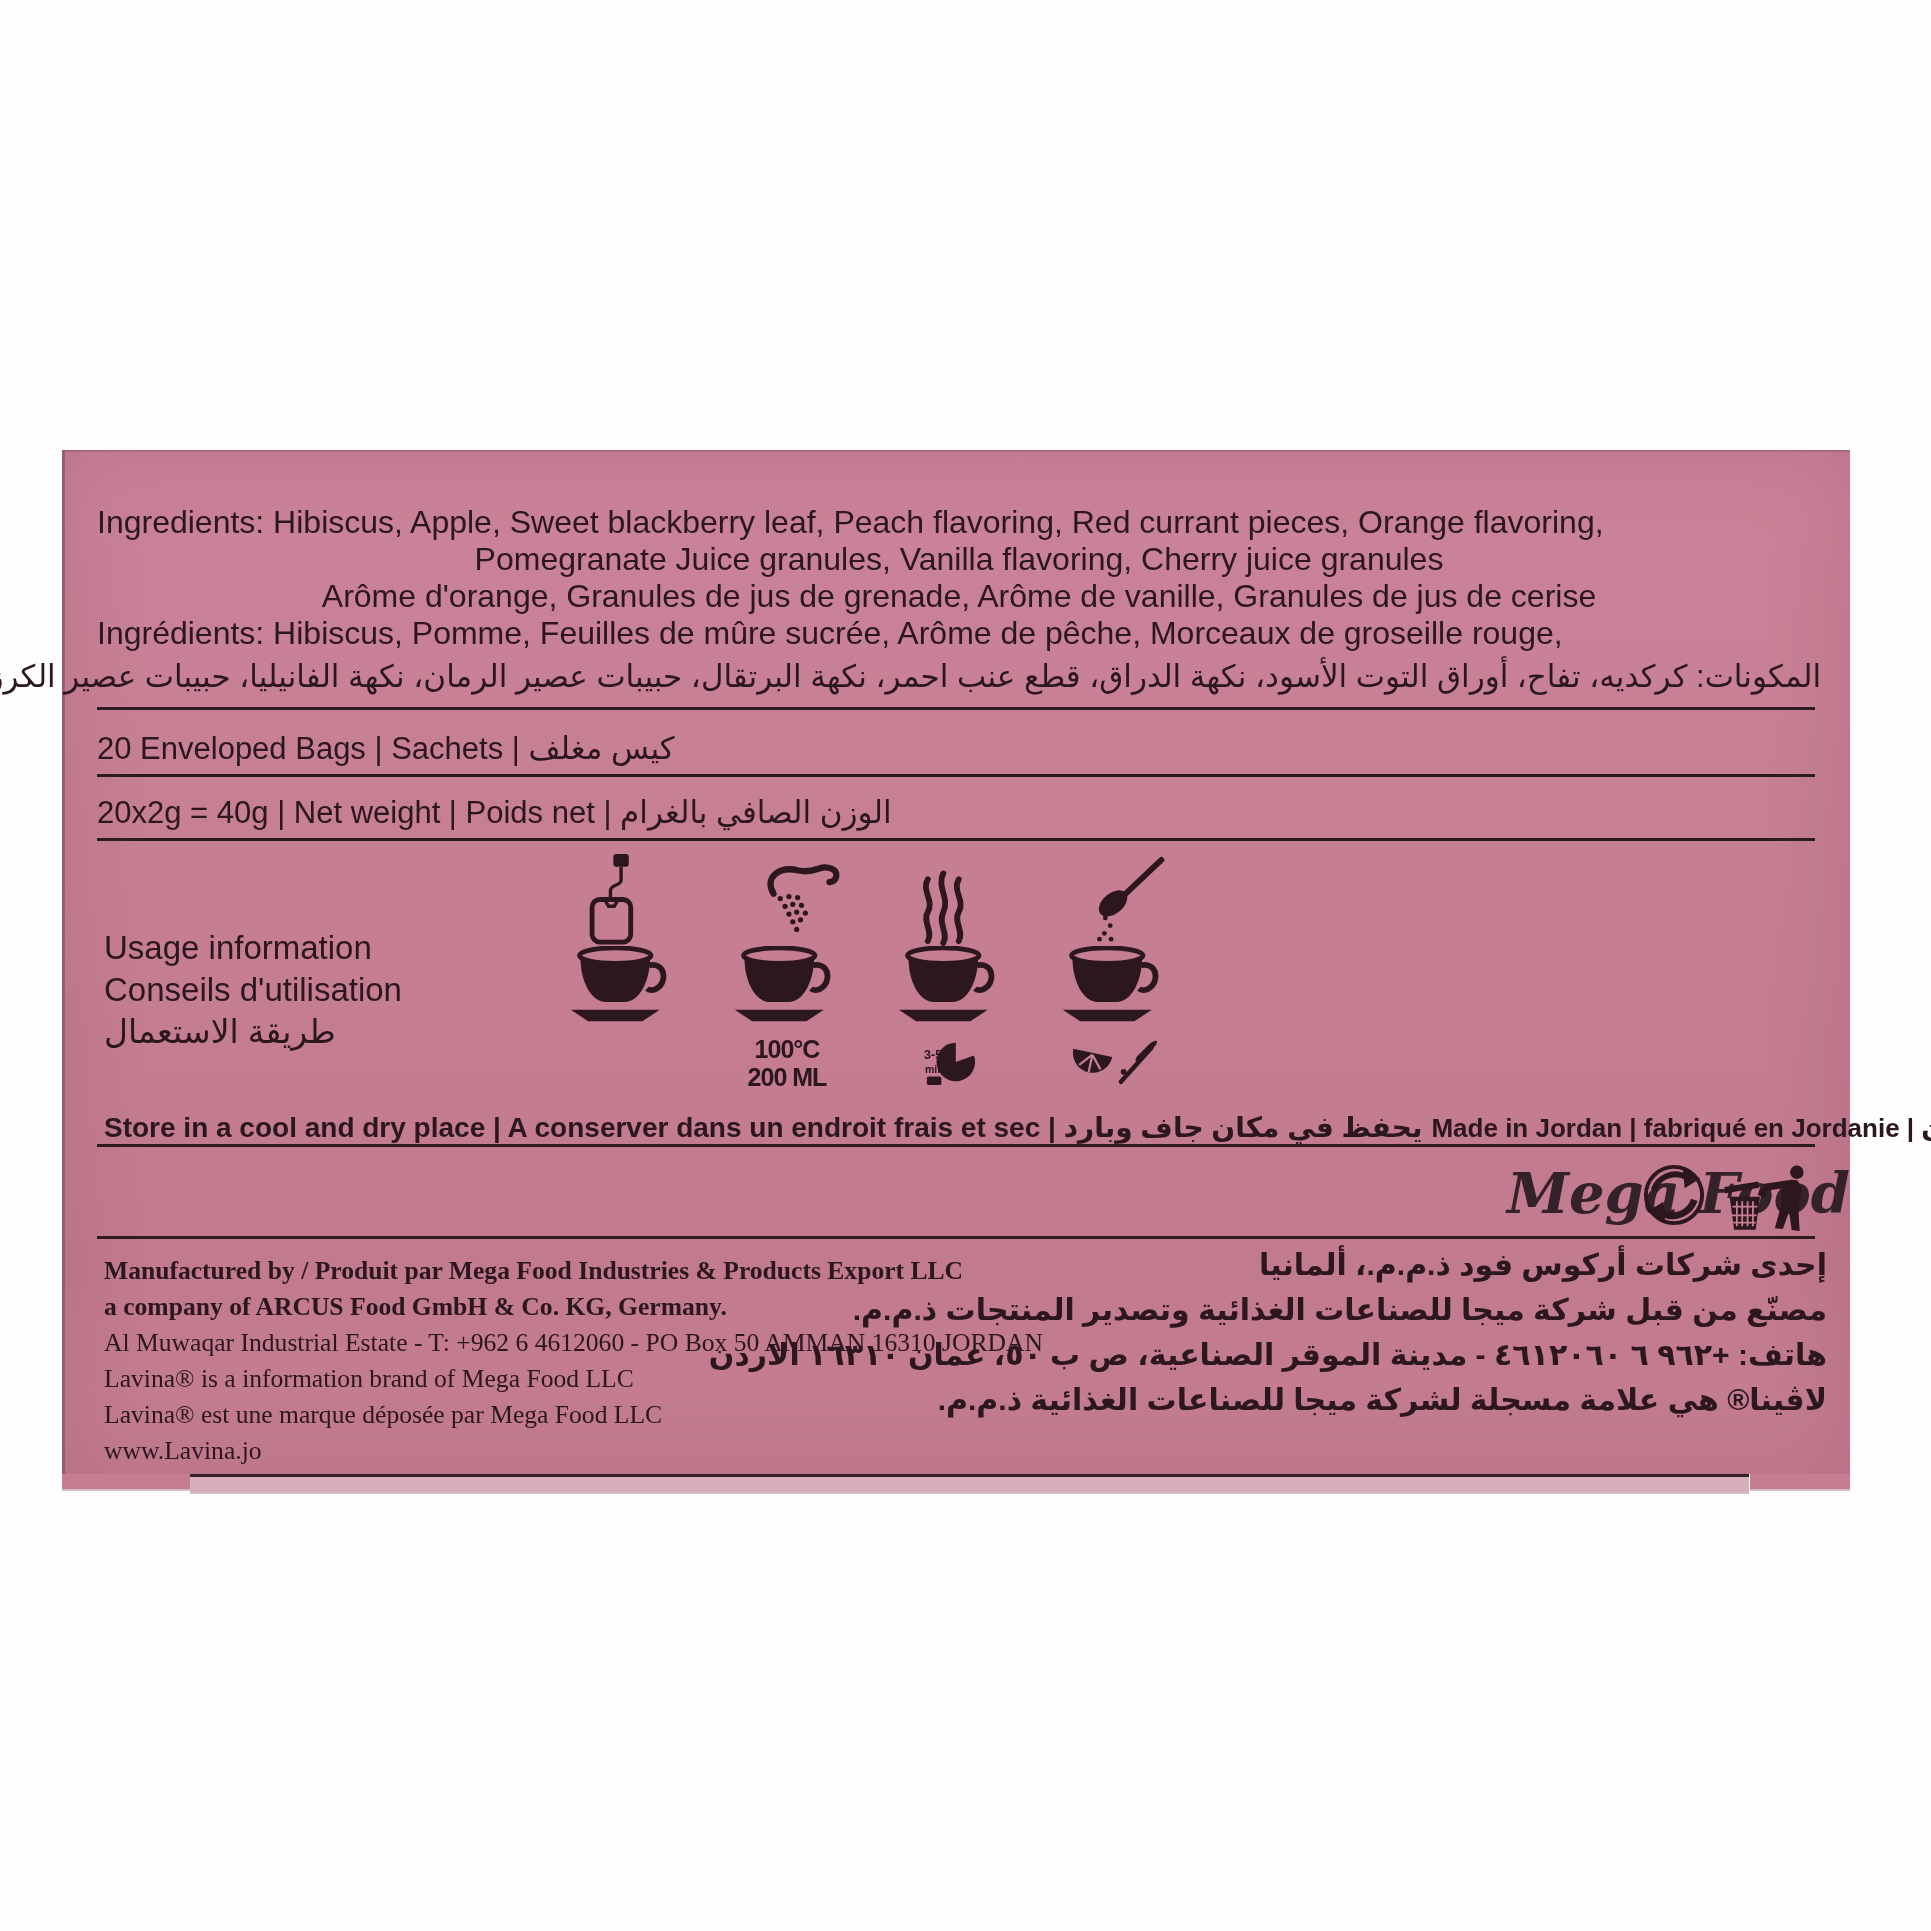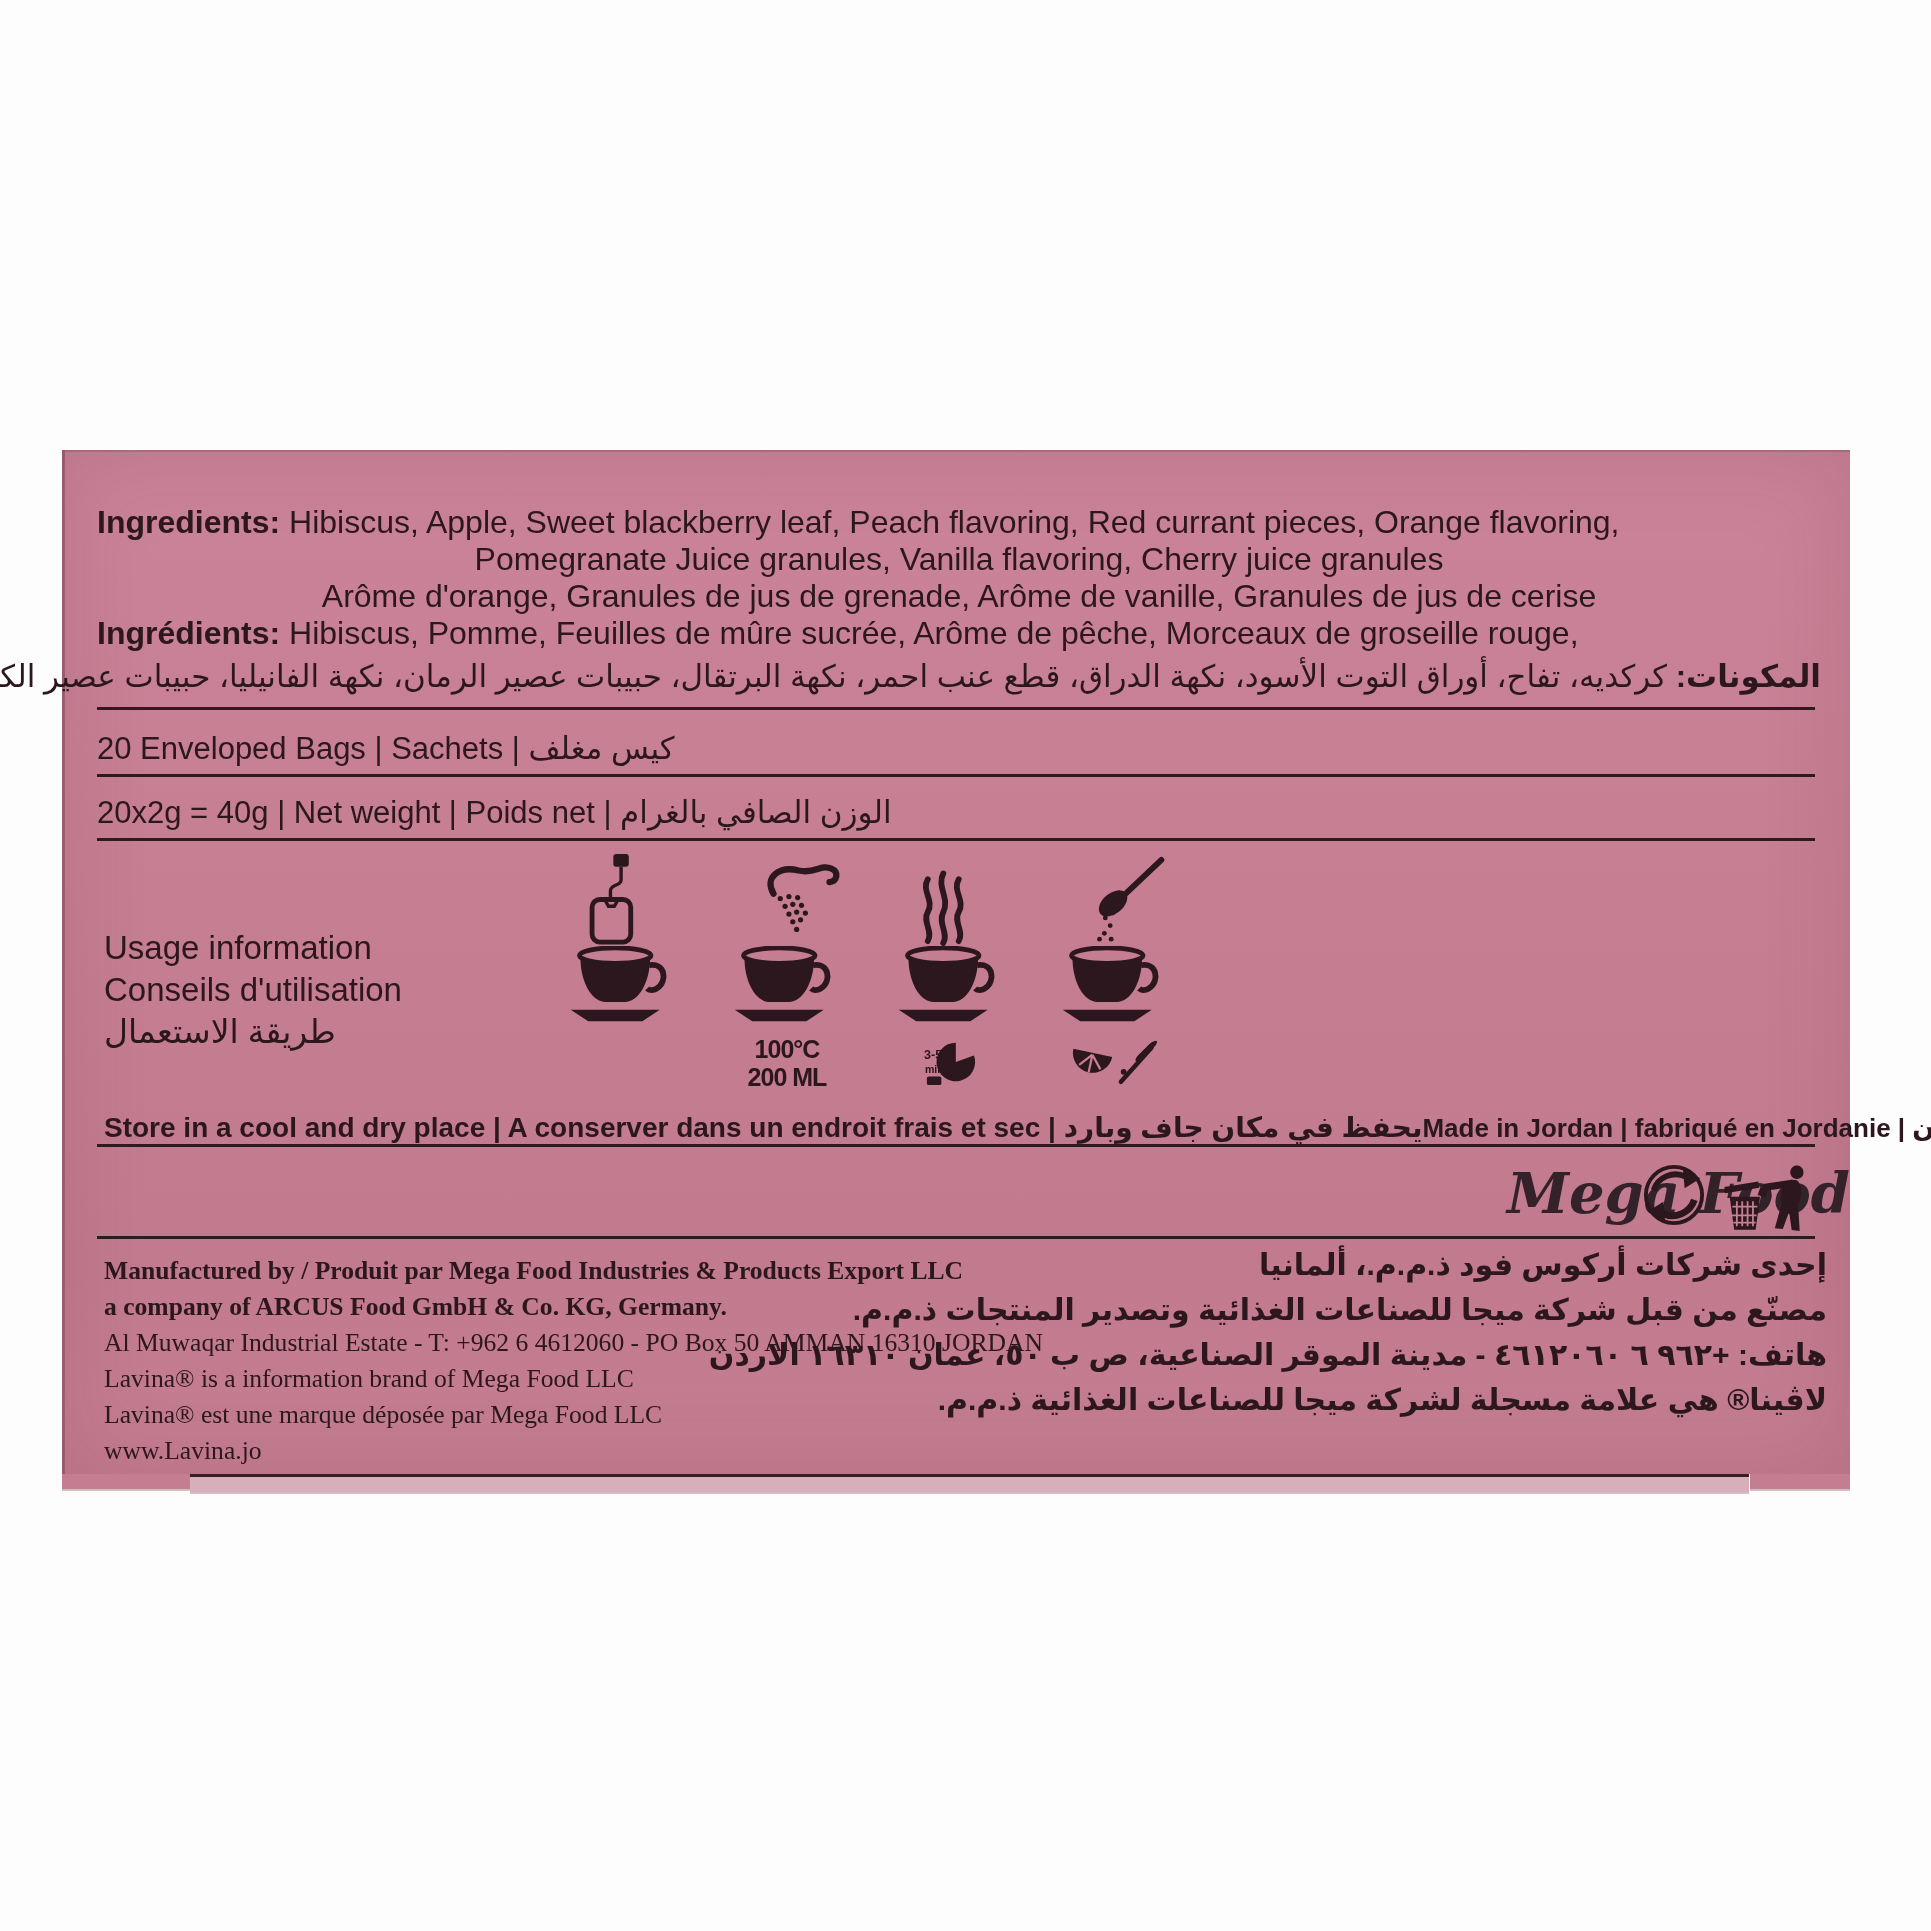--- a/index.html
+++ b/index.html
@@ -11,29 +11,29 @@
   .flap-strip{position:absolute;left:128px;top:1024px;width:1559px;height:14.5px;background:#d7afbb;
        border-top:3.9px solid #35202a;box-shadow:0 1.9px 0 rgba(160,120,130,.5);}
   .flap-tab{position:absolute;top:1024px;height:14.5px;background:#c47d91;
        box-shadow:0 1.9px 0 rgba(160,120,130,.5);}
   .flap-tab.left{left:0;width:128px;}
   .flap-tab.right{left:1688px;width:100px;}
   .rule{position:absolute;left:35px;right:35px;height:2.9px;background:#2e1a21;}
   .ing{position:absolute;left:35px;right:29px;top:54px;}
   .ing .ln{white-space:nowrap;font-size:32px;line-height:37px;}
   .ing .c{text-align:center;}
-  .ing b{font-weight:bold;}
+  .ing b{font-weight:normal;}
   .ing .ar-line{direction:rtl;text-align:right;font-size:31px;margin-top:5.8px;}
   .rowline{position:absolute;left:35px;font-weight:normal;font-size:31px;white-space:nowrap;}
   .usage-titles{position:absolute;left:42px;top:477px;font-size:33px;line-height:42px;}
   .usage-titles .ar{direction:rtl;display:inline-block;}
   .steps{position:absolute;left:503px;top:404px;display:flex;gap:48px;}
   .step{width:116px;display:flex;flex-direction:column;align-items:center;}
   .step .cap{margin-top:1.9px;text-align:center;font-weight:bold;font-size:25px;line-height:28px;letter-spacing:-1px;}
-  .bottom-row{position:absolute;top:661px;left:42px;right:23px;display:flex;justify-content:space-between;align-items:baseline;}
+  .bottom-row{position:absolute;top:661px;left:42px;right:23px;display:flex;justify-content:space-between;align-items:baseline;gap:9px;}
   .store-line{font-weight:bold;font-size:28px;white-space:nowrap;}
   .origin-line{font-weight:bold;font-size:26px;white-space:nowrap;}
   .brand{position:absolute;left:0;right:0;top:710px;text-align:right;
          font-family:"DejaVu Serif","Liberation Serif",serif;font-style:italic;font-weight:600;
          font-size:56px;color:#33222a;}
   .ecoicons{position:absolute;right:31px;top:713px;display:flex;gap:13.5px;align-items:flex-start;}
   .mfr-en{position:absolute;left:42px;top:803px;font-size:25.6px;line-height:36px;white-space:nowrap;font-family:Liberation Serif, serif;}
   .mfr-en .b{font-weight:bold;}
   .mfr-ar{position:absolute;right:23px;top:792px;direction:rtl;text-align:right;
           font-size:30px;font-weight:bold;line-height:45px;white-space:nowrap;}

